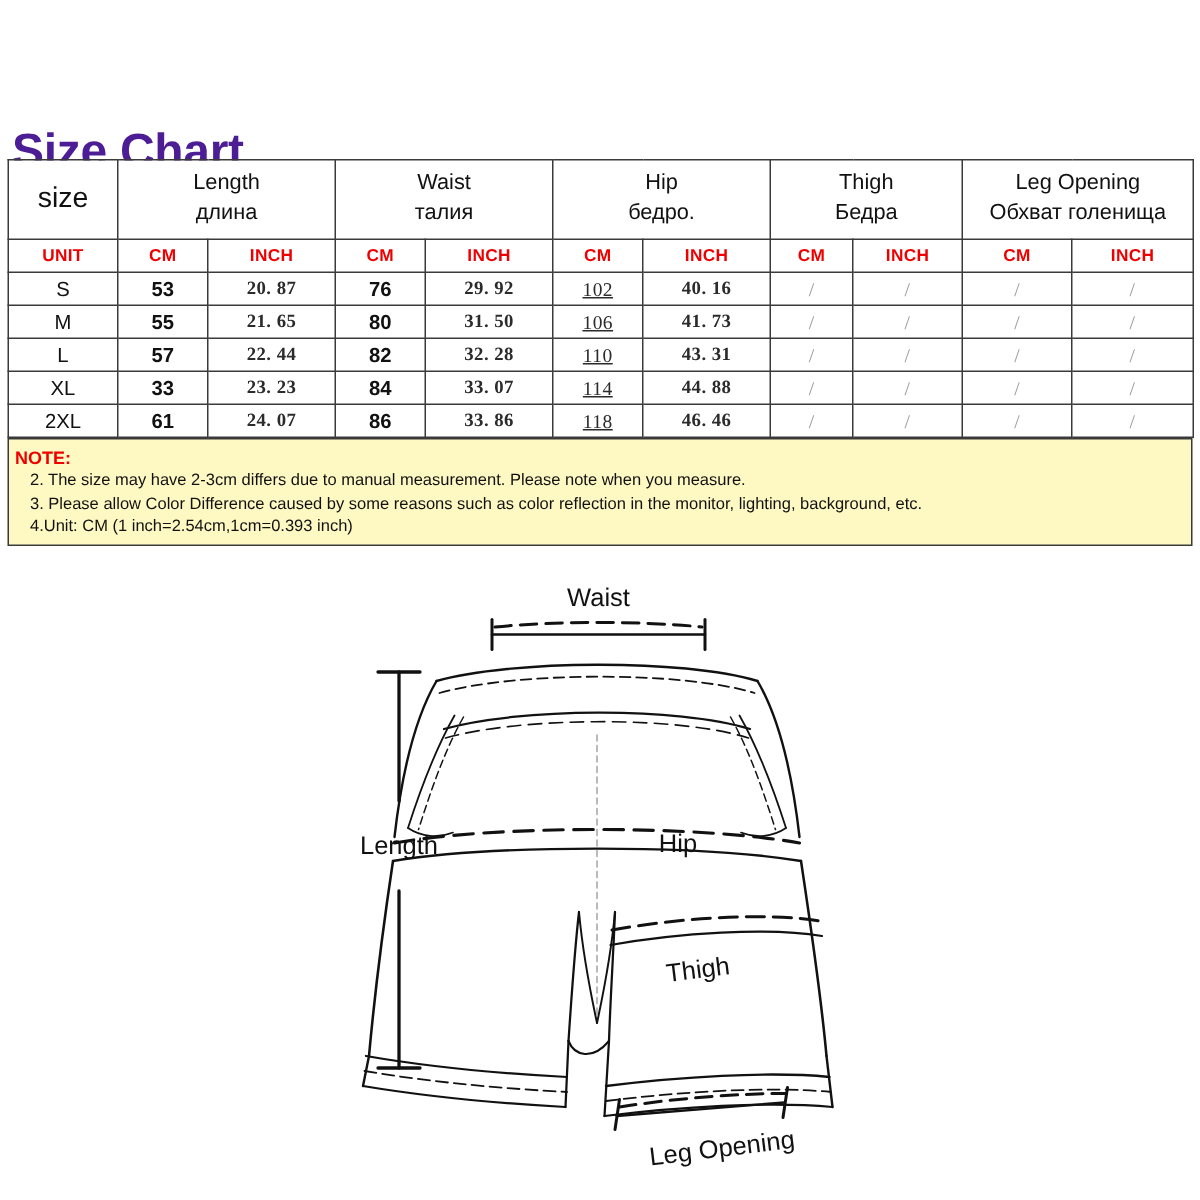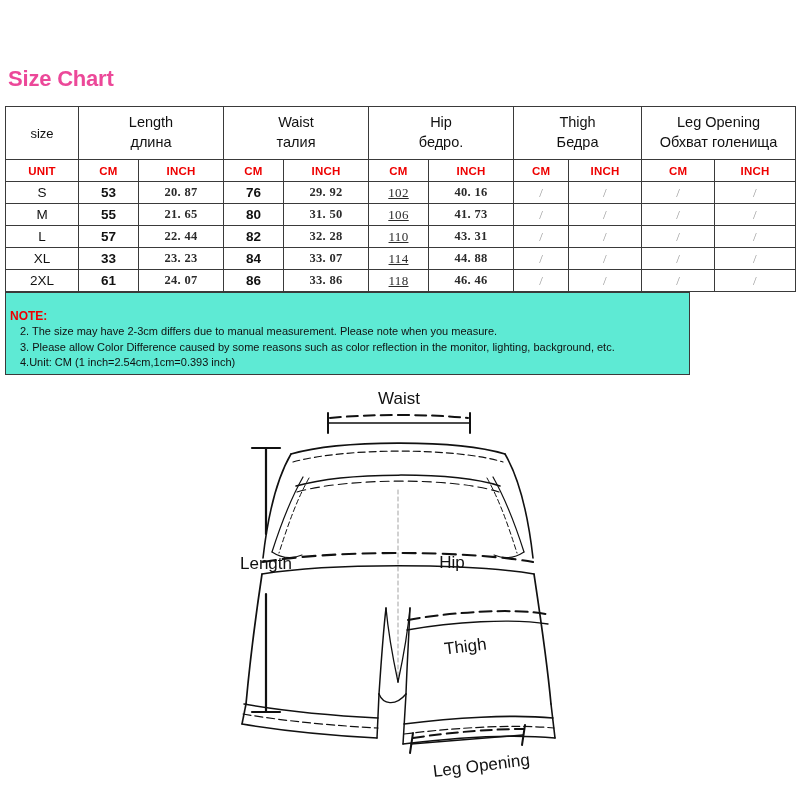--- a/index.html
+++ b/index.html
@@ -8,24 +8,24 @@
     background:#ffffff;
     font-family:"Liberation Sans", sans-serif;
     color:#111;
     overflow:hidden;
     position:relative;
   }
 
   
   #chart-title{
     position:absolute;
-    left:8px; top:68px;
-    font-size:22px;
-    font-weight:bold;
-    color:#ec4899;
+    left:8px; top:84px;
+    font-size:32px;
+    font-weight:bold;
+    color:#4c1d95;
     letter-spacing:-0.2px;
     line-height:1;
   }
 
   
   #size-table{
     position:absolute;
     left:5px; top:106px;
     width:790px;
     border-collapse:collapse;
@@ -42,21 +42,21 @@
     height:52px;
     font-size:14.5px;
     font-weight:normal;
     line-height:1.35;
     color:#111;
   }
   .grp-head .en{display:block;}
   .grp-head .ru{display:block;}
   .size-head{
     height:52px;
-    font-size:13px;
+    font-size:19px;
     font-weight:normal;
   }
   .unit-row td{
     height:21px;
     color:#ee0000;
     font-weight:bold;
     font-size:11.5px;
     letter-spacing:0.2px;
   }
   .unit-row td.inch-col{background:#f2f2f2;}
@@ -95,25 +95,25 @@
   .data-row td.slash.inch-col{
     background:#f2f2f2;
     font-weight:normal;
     color:#9a9a9a;
   }
 
   
   #note-block{
     position:absolute;
     left:5px; top:292px;
-    width:685px;
+    width:790px;
     box-sizing:border-box;
     border:1.4px solid #3a3a3a;
-    background:#5eead4;
-    padding:16px 4px 3px 4px;
+    background:#fef9c3;
+    padding:5px 4px 3px 4px;
   }
   #note-title{
     color:#ee0000;
     font-weight:bold;
     font-size:12px;
     line-height:1.25;
   }
   .note-line{
     font-size:11px;
     line-height:1.42;

